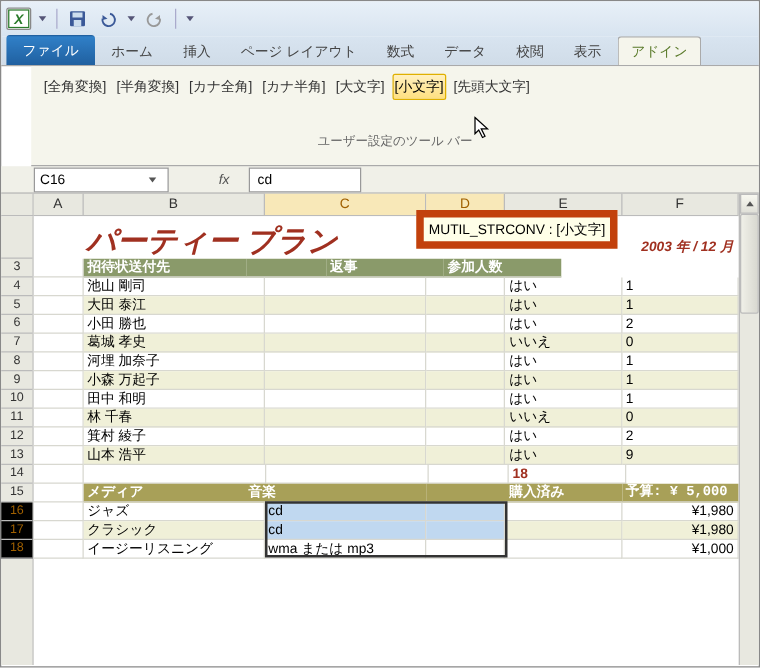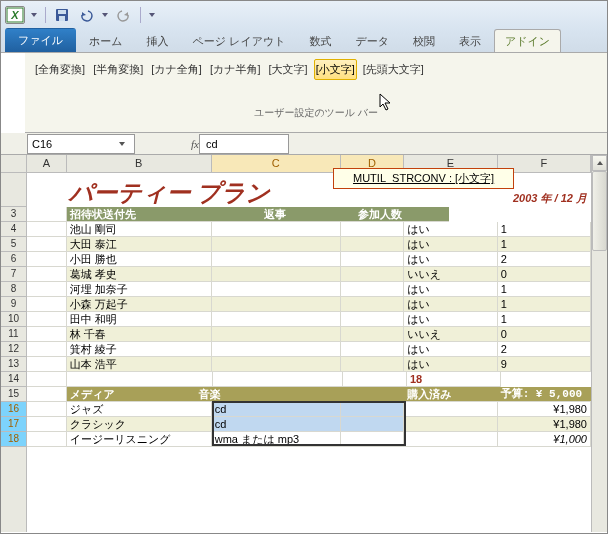--- a/index.html
+++ b/index.html
@@ -18,32 +18,32 @@
 .ribbon-tab.active { background: #f5f5ec; border-color: #aaa; border-radius: 3px 3px 0 0; color: #5a7a2a; }
 .ribbon-content { background: #f5f5ec; height: 80px; border-bottom: 1px solid #aaa; position: relative; padding: 6px 8px; margin-left: 24px; }
 .toolbar-buttons { display: flex; gap: 4px; flex-wrap: wrap; }
 .tool-btn { padding: 2px 1px; font-size: 11px; color: #333; cursor: pointer; border: 1px solid transparent; }
 .tool-btn.hover { border: 1px solid #e0b000; background: linear-gradient(#fff0c0, #ffe080); border-radius: 2px; color: #000; }
 .group-label { position: absolute; bottom: 12px; left: 50%; transform: translateX(-50%); font-size: 10px; color: #666; }
 .cursor-icon { position: absolute; left: 378px; top: 92px; z-index: 10; }
 .formula-bar { display: flex; align-items: center; height: 22px; border-bottom: 1px solid #aaa; background: #f0f0e8; }
 .name-box { width: 108px; height: 20px; background: #fff; border: 1px solid #999; margin-left: 26px; display: flex; align-items: center; padding: 0 4px; font-size: 11px; }
 .name-box-dd { width: 16px; display: flex; justify-content: center; }
-.fx-label { width: 24px; text-align: right; font-style: italic; color: #555; font-family: Liberation Serif, serif; }
+.fx-label { width: 24px; text-align: left; font-style: italic; color: #555; }
 .formula-input { flex: 1; background: #fff; border: 1px solid #999; height: 20px; padding: 0 6px; font-size: 11px; display: flex; align-items: center; max-width: 90px; }
-.tooltip { position: absolute; left: 332px; top: 167px; background: #ffffe8; border: 1px solid #c2410c; padding: 2px 19px; font-size: 11px; z-index: 5; text-decoration: underline; }
+.tooltip { position: absolute; left: 332px; top: 167px; background: #ffffe8; border: 6px solid #c2410c; padding: 2px 4px; font-size: 11px; z-index: 5; }
 .sheet-area { position: relative; display: flex; height: calc(100% - 155px); }
 .corner-box { position: absolute; left: 0; top: 0; width: 26px; height: 18px; background: #e8e8e0; border-right: 1px solid #bbb; border-bottom: 1px solid #bbb; }
 .col-headers { position: absolute; left: 26px; top: 0; right: 16px; height: 18px; display: flex; background: #e8e8e0; border-bottom: 1px solid #bbb; }
 .col-header { border-right: 1px solid #bbb; text-align: center; font-size: 11px; line-height: 17px; color: #333; }
 .col-header.active { background: #f8e8b8; color: #a06000; }
 .row-headers { position: absolute; left: 0; top: 18px; bottom: 0; width: 26px; background: #e8e8e0; border-right: 1px solid #bbb; }
 .row-header { height: 15px; border-bottom: 1px solid #bbb; text-align: center; font-size: 10px; line-height: 14px; color: #333; }
 .row-header.blank { height: 34px; }
-.row-header.active { background: #7dd3fc; color: #a06000; }
+.row-header.active { background: #000000; color: #a06000; }
 .grid { position: absolute; left: 26px; top: 18px; right: 16px; bottom: 0; overflow: hidden; background: #fff; }
 .grid-row { display: flex; height: 15px; }
 .grid-row.blank { height: 34px; }
 .cell { border-right: 1px solid #d8d8d0; border-bottom: 1px solid #d8d8d0; font-size: 11px; padding: 0 3px; line-height: 14px; overflow: hidden; white-space: nowrap; }
 .cell.stripe { background: #f0f0d8; }
 .cell.header-green { background: #8a9a6a; color: #fff; font-weight: bold; border-right: none; }
 .cell.header-olive { background: #a8a058; color: #fff; font-weight: bold; border-right: none; }
 .cell.selected { background: #c0d8f0; }
 .cell.right { text-align: right; }
 .title-text { font-family: serif; font-size: 24px; font-weight: bold; font-style: italic; color: #a03020; padding: 4px 2px; }
@@ -297,21 +297,21 @@
           <div class="cell stripe selected" style="width: 64px;"></div>
           <div class="cell stripe" style="width: 94px;"></div>
           <div class="cell stripe right" style="width: 94px;">¥1,980</div>
         </div>
         <div class="grid-row">
           <div class="cell" style="width: 40px;"></div>
           <div class="cell" style="width: 146px;">イージーリスニング</div>
           <div class="cell" style="width: 130px;">wma または mp3</div>
           <div class="cell" style="width: 64px;"></div>
           <div class="cell" style="width: 94px;"></div>
-          <div class="cell  right" style="width: 94px; font-style: italic;">¥1,000</div>
+          <div class="cell  right" style="width: 94px;">¥1,000</div>
         </div>
         <div class="sel-border" style="left: 185px; top: 228px; width: 194px; height: 45px;"></div>
       </div>
     <div class="vscroll">
       <div class="vscroll-btn">
           <svg width="8" height="8" viewBox="0 0 8 8">
             <path d="M1 6 L4 2 L7 6" fill="#555"></path>
           </svg>
         </div>
       <div class="vscroll-thumb"></div>

